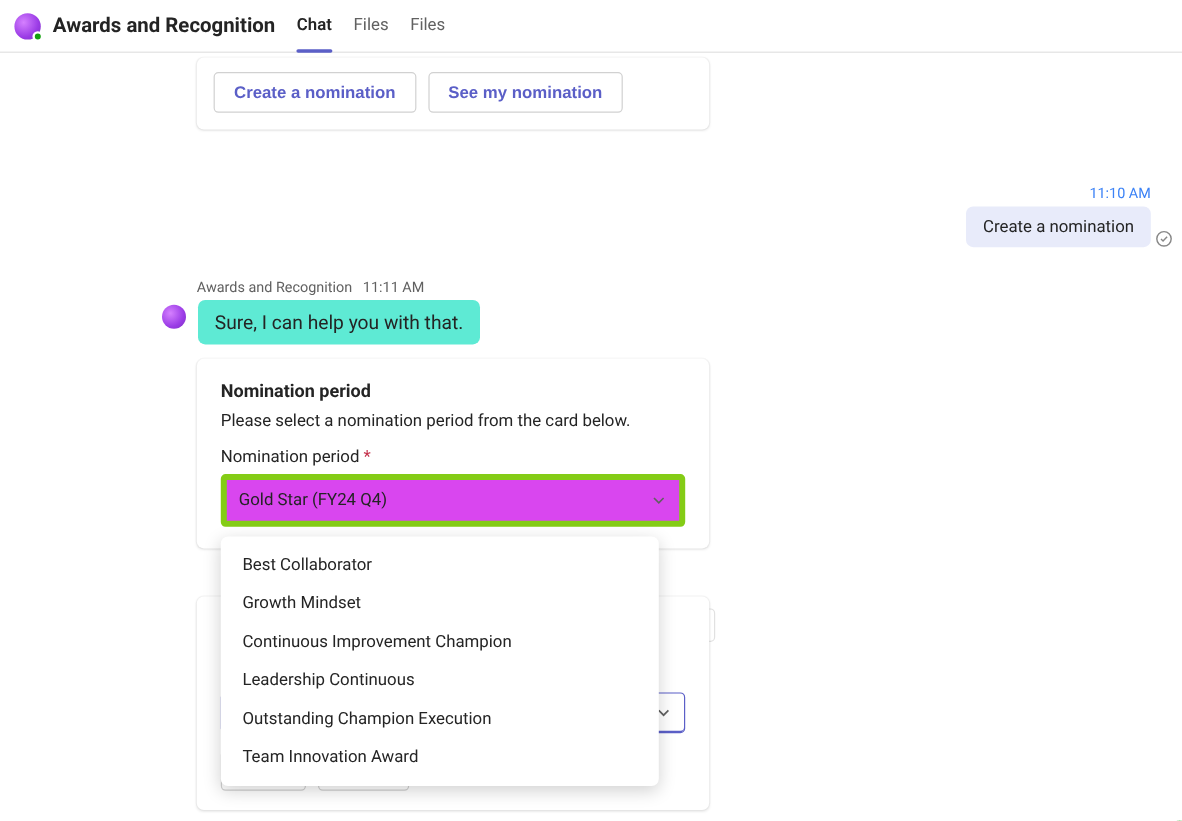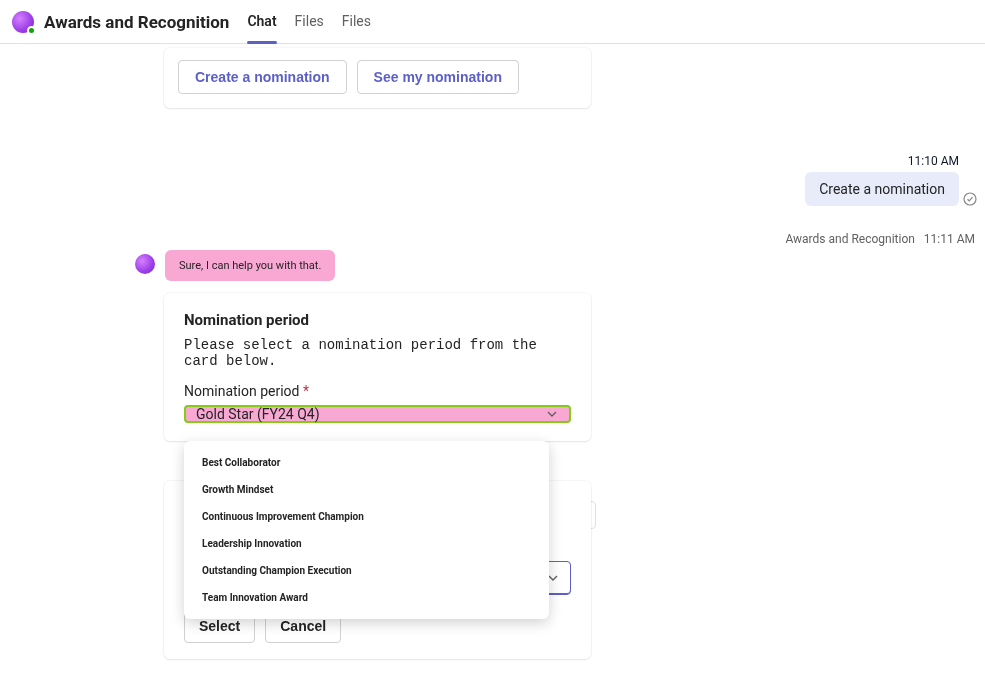--- a/index.html
+++ b/index.html
@@ -52,67 +52,67 @@
       background:#fff;
       color:#5B5FC7;
       font-weight:600;
       font-size:14px;
       padding: 8px 16px;
       border-radius: 4px;
       cursor:pointer;
     }
     .timestamp-right {
       position:absolute; right: 26px; top: 106px;
-      font-size: 12px; color: #0f172a;
+      font-size: 12px; color: #3b82f6;
     }
     .user-bubble {
       position:absolute; right: 26px; top: 124px;
       background:#E8EBFA;
       padding: 9px 14px;
       border-radius: 6px;
       font-size: 14px;
       color:#242424;
     }
     .sent-check {
       position:absolute; right: 8px; top: 144px;
       width: 14px; height: 14px;
       display:flex; align-items:center; justify-content:center;
     }
     .sent-check svg { stroke: #888; }
-    .bot-meta { font-size: 12px; color:#616161; margin: 124px 0 0 154px; text-align: right; }
+    .bot-meta { font-size: 12px; color:#616161; margin: 124px 0 0 154px; }
     .reply-row { display:flex; align-items:flex-start; gap:10px; margin: 4px 0 0 125px; }
     .reply-row .avatar-wrap { margin-top: 4px; }
     .bot-reply-bubble {
-      background:#f9a8d4; border-radius:6px;
-      padding: 9px 14px; font-size:11px; color:#242424;
+      background:#5eead4; border-radius:6px;
+      padding: 9px 14px; font-size:16px; color:#242424;
       display:inline-block;
     }
     .nomination-card-wrap { margin: 12px 0 0 154px; width: 427px; position:relative; }
     .nomination-card { padding: 18px 20px 18px 20px; }
     .card-title { font-size: 15px; font-weight: 700; margin-bottom: 8px; }
-    .card-desc { font-size: 14px; color: #242424; margin-bottom: 14px; font-family: Liberation Mono, monospace; }
+    .card-desc { font-size: 14px; color: #242424; margin-bottom: 14px; }
     .field-label { font-size: 14px; margin-bottom: 6px; }
     .req { color:#c4314b; }
     .select-box {
-      width: 100%; height: 18px;
-      border: 2px solid #84cc16; border-radius:4px;
+      width: 100%; height: 44px;
+      border: 5px solid #84cc16; border-radius:4px;
       display:flex; align-items:center; justify-content:space-between;
-      padding: 0 10px; font-size:14px; background:#f9a8d4; cursor:pointer;
+      padding: 0 10px; font-size:14px; background:#d946ef; cursor:pointer;
     }
     .select-box.focused { border-color: #5B5FC7; box-shadow: inset 0 -1px 0 #5B5FC7; }
     .chev { width:14px; height:14px; }
     .dropdown-pop {
       position:absolute; left: 20px; top: 148px; width: 365px;
       background:#fff; border-radius:6px;
       box-shadow: 0 4px 14px rgba(0,0,0,0.18);
       padding: 8px 0;
       z-index: 20;
     }
     .dropdown-pop .opt {
-      padding: 8px 18px; font-size: 10px; cursor:pointer;font-weight:bold;
+      padding: 8px 18px; font-size: 14px; cursor:pointer;
     }
     .overflow-btn {
       position:absolute; right: -5px; top: 208px;
       width: 32px; height: 28px; border:1px solid #e1e1e1; border-radius:4px;
       background:#fff; display:flex; align-items:center; justify-content:center;
       cursor:pointer; font-size:14px; color:#616161; letter-spacing:1px;
     }
     .lower-card { margin: 40px 0 0 154px; width: 427px; position:relative; }
     .lower-card .card-white { padding: 80px 20px 16px 20px; }
     .combo-input {
@@ -193,21 +193,21 @@
               <path d="M3 5 L7 9 L11 5"></path>
             </svg>
         </span>
       </div>
     </div>
 
     <div class="dropdown-pop">
       <div class="opt">Best Collaborator</div>
       <div class="opt">Growth Mindset</div>
       <div class="opt">Continuous Improvement Champion</div>
-      <div class="opt">Leadership Innovation</div>
+      <div class="opt">Leadership Continuous</div>
       <div class="opt">Outstanding Champion Execution</div>
       <div class="opt">Team Innovation Award</div>
     </div>
 
     <span class="overflow-btn">···</span>
   </div>
 
   <div class="lower-card">
     <div class="card-white">
       <div class="combo-input select-box focused">

